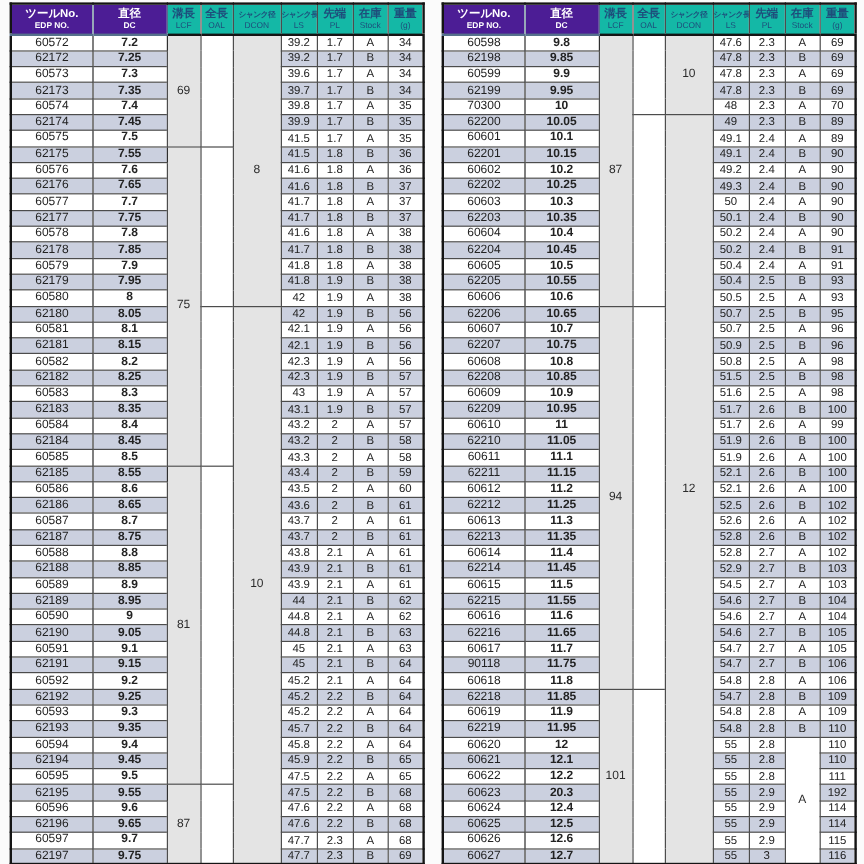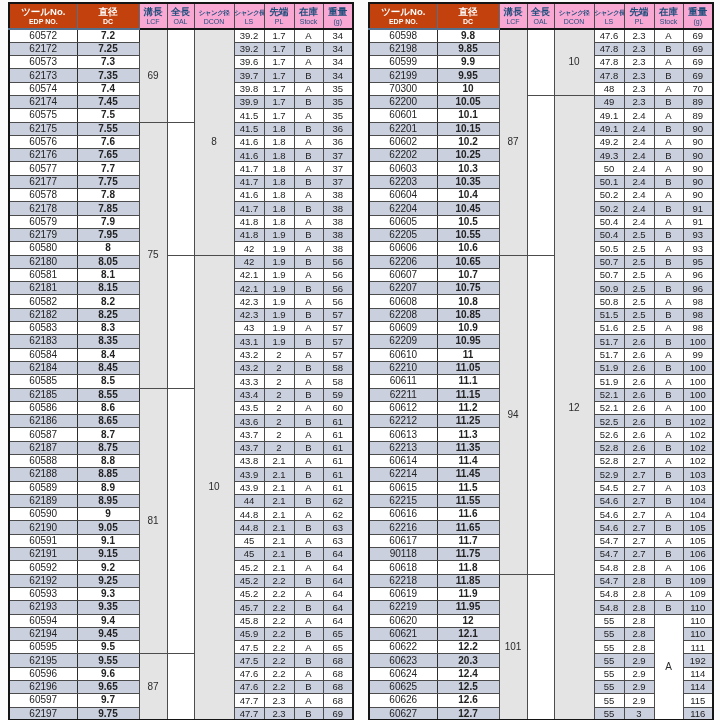--- a/index.html
+++ b/index.html
@@ -8,22 +8,22 @@
   .page{position:relative;width:720px;height:720px;}
   .half{position:absolute;top:2px;width:344px;height:718px;}
   #t-left{left:8px;}
   #t-right{left:368px;}
   table{border-collapse:collapse;table-layout:fixed;width:344px;height:718px;
         border:2px solid #141414;}
   th,td{border:1px solid #4c4c4c;padding:0;margin:0;text-align:center;
         vertical-align:middle;overflow:hidden;white-space:nowrap;}
   thead tr{height:26px;}
   tbody tr{height:13.3px;}
-  thead th.navy{background:#c2410c;color:#ffffff;border-color:#5a7global;border-color:#55708c;}
-  thead th.gray{background:#f9a8d4;color:#1e4d7b;border-bottom:2px solid #141414;}
+  thead th.navy{background:#4c1d95;color:#ffffff;border-color:#5a7global;border-color:#55708c;}
+  thead th.gray{background:#14b8a6;color:#1e4d7b;border-bottom:2px solid #141414;}
   thead th{border-bottom:2px solid #141414;}
   .jp{display:block;font-size:9.5px;font-weight:bold;line-height:12px;}
   .jp.sm{font-size:6.5px;letter-spacing:-0.5px;line-height:11px;}
   .sub{display:block;font-size:7px;line-height:8px;font-weight:bold;}
   thead th.gray .sub{font-weight:normal;}
   tbody td{font-size:9.5px;line-height:1;color:#222222;background:#ffffff;}
   td.edp{font-size:10px;}
   td.dc{font-size:10px;font-weight:bold;}
   tr.alt td.s{background:#cbd0df;}
   td.mg{background:#e4e4e4;font-size:10px;color:#2b2b2b;}

